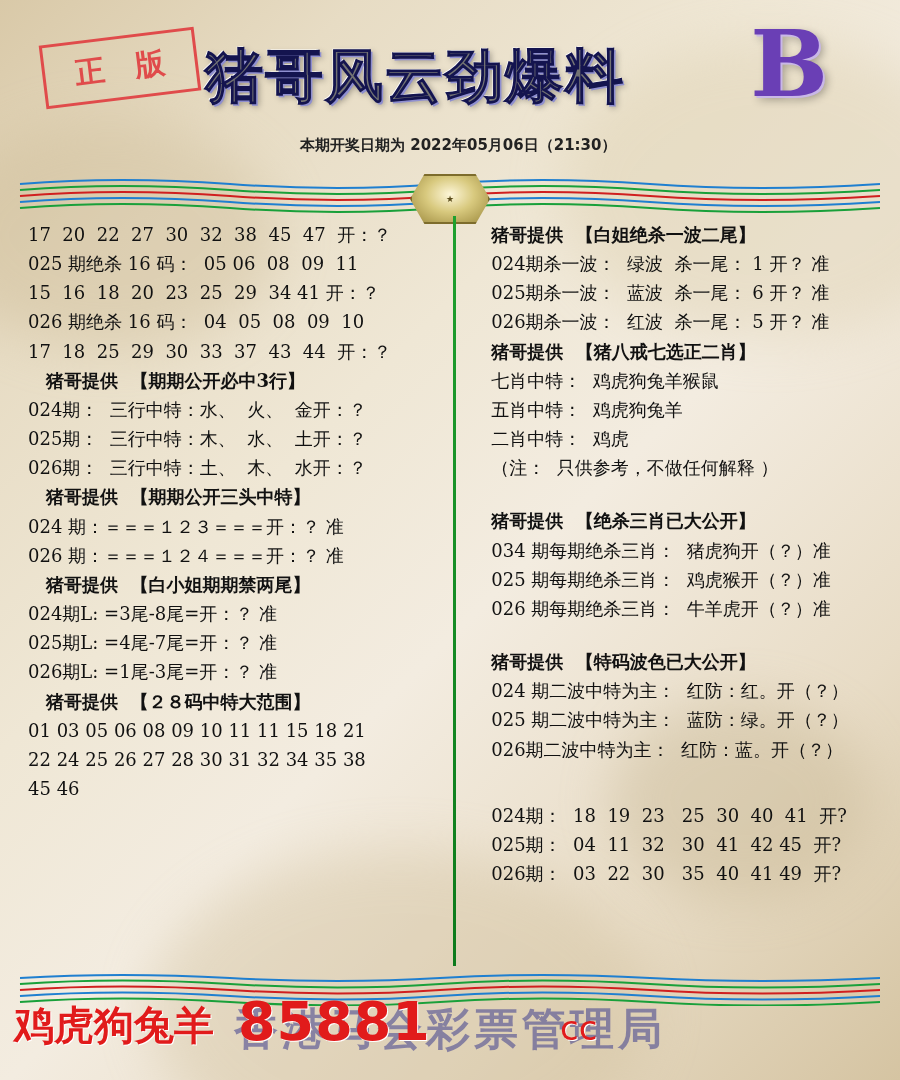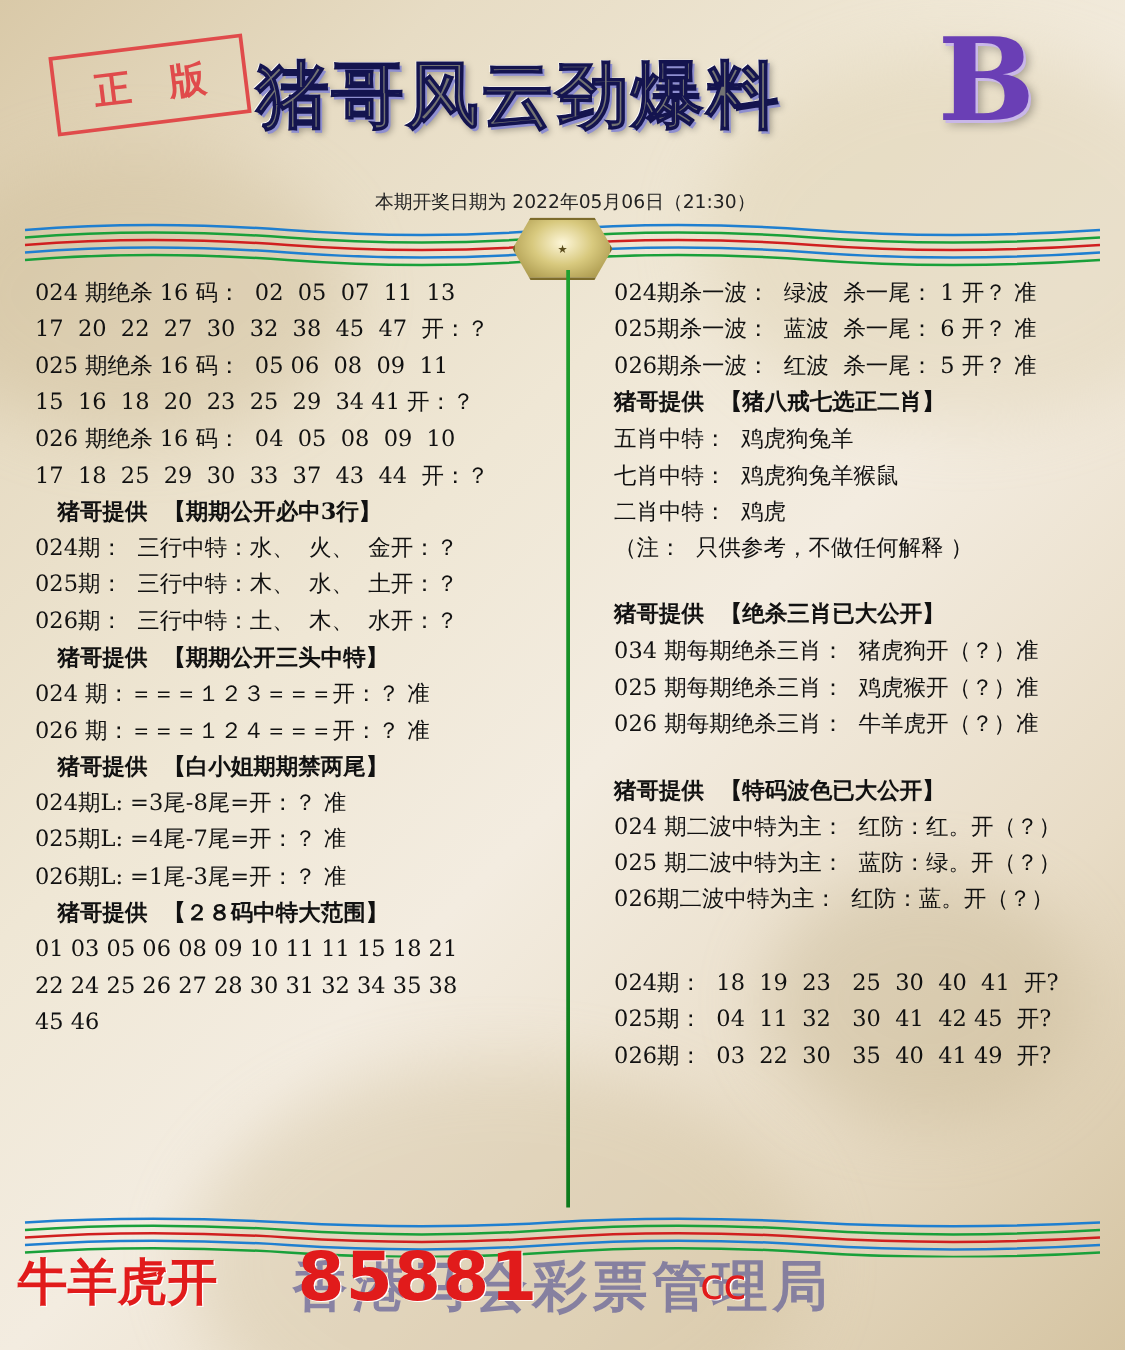--- a/index.html
+++ b/index.html
@@ -39,23 +39,24 @@
     -webkit-text-stroke:1px #14144f;
   }
   .bigB{
     position:absolute;right:72px;top:18px;
     font-size:92px;font-weight:bold;line-height:1;
     font-family:"DejaVu Serif","Liberation Serif",serif;
     color:#6a3fb5;
     text-shadow:2px 2px 0 #c9b7e8,4px 4px 8px rgba(0,0,0,.3);
   }
   .draw-date{
-    position:absolute;left:300px;top:152px;
+    position:absolute;left:300px;top:136px;
     font-size:15px;color:#222;
     font-family:"DejaVu Sans","Liberation Sans",sans-serif;
+    font-weight:bold;
   }
 
   
   .waves{position:relative;height:40px;margin-top:4px;}
   .waves svg{display:block;}
   .medallion{
     position:absolute;left:50%;top:-2px;transform:translateX(-50%);
     width:76px;height:46px;
     background:radial-gradient(ellipse at 50% 40%,#fdf6d8 0%,#d8c97e 45%,#9d8a3e 100%);
     border:2px solid #7d6c2c;
@@ -134,21 +135,20 @@
       <path d="M20 26 Q120 18 230 26 T440 26 T650 26 T880 26" fill="none" stroke="#1f7fd0" stroke-width="2"></path>
       <path d="M20 32 Q120 24 230 32 T440 32 T650 32 T880 32" fill="none" stroke="#19a03a" stroke-width="2"></path>
     </svg>
     <div class="medallion">★</div>
   </div>
 
   <div class="columns">
     <div class="divider"></div>
 
     <div class="col col-left">
-      <div class="line">024 期绝杀 16 码：  02  05  07  11  13</div>
       <div class="line">17  20  22  27  30  32  38  45  47  开：？</div>
       <div class="line">025 期绝杀 16 码：  05 06  08  09  11</div>
       <div class="line">15  16  18  20  23  25  29  34 41 开：？</div>
       <div class="line">026 期绝杀 16 码：  04  05  08  09  10</div>
       <div class="line">17  18  25  29  30  33  37  43  44  开：？</div>
       <div class="line head indent">猪哥提供  【期期公开必中3行】</div>
       <div class="line">024期：  三行中特：水、  火、  金开：？</div>
       <div class="line">025期：  三行中特：木、  水、  土开：？</div>
       <div class="line">026期：  三行中特：土、  木、  水开：？</div>
       <div class="line head indent">猪哥提供  【期期公开三头中特】</div>
@@ -158,26 +158,27 @@
       <div class="line">024期L: =3尾-8尾=开：？ 准</div>
       <div class="line">025期L: =4尾-7尾=开：？ 准</div>
       <div class="line">026期L: =1尾-3尾=开：？ 准</div>
       <div class="line head indent">猪哥提供  【２８码中特大范围】</div>
       <div class="line">01 03 05 06 08 09 10 11 11 15 18 21</div>
       <div class="line">22 24 25 26 27 28 30 31 32 34 35 38</div>
       <div class="line">45 46</div>
     </div>
 
     <div class="col col-right">
+      <div class="line head">猪哥提供  【白姐绝杀一波二尾】</div>
       <div class="line">024期杀一波：  绿波  杀一尾： 1 开？ 准</div>
       <div class="line">025期杀一波：  蓝波  杀一尾： 6 开？ 准</div>
       <div class="line">026期杀一波：  红波  杀一尾： 5 开？ 准</div>
       <div class="line head">猪哥提供  【猪八戒七选正二肖】</div>
+      <div class="line">七肖中特：  鸡虎狗兔羊猴鼠</div>
       <div class="line">五肖中特：  鸡虎狗兔羊</div>
-      <div class="line">七肖中特：  鸡虎狗兔羊猴鼠</div>
       <div class="line">二肖中特：  鸡虎</div>
       <div class="line">（注：  只供参考，不做任何解释 ）</div>
       <div class="gap-lg"></div>
       <div class="line head">猪哥提供  【绝杀三肖已大公开】</div>
       <div class="line">034 期每期绝杀三肖：  猪虎狗开（？）准</div>
       <div class="line">025 期每期绝杀三肖：  鸡虎猴开（？）准</div>
       <div class="line">026 期每期绝杀三肖：  牛羊虎开（？）准</div>
       <div class="gap-lg"></div>
       <div class="line head">猪哥提供  【特码波色已大公开】</div>
       <div class="line">024 期二波中特为主：  红防：红。开（？）</div>
@@ -193,17 +194,17 @@
 
   <div class="footer">
     <svg class="waves2" width="900" height="34" viewBox="0 0 900 34">
       <path d="M20 6 Q120 0 230 6 T440 6 T650 6 T880 6" fill="none" stroke="#1f7fd0" stroke-width="2"></path>
       <path d="M20 12 Q120 5 230 12 T440 12 T650 12 T880 12" fill="none" stroke="#19a03a" stroke-width="2"></path>
       <path d="M20 18 Q120 11 230 18 T440 18 T650 18 T880 18" fill="none" stroke="#d01f1f" stroke-width="2"></path>
       <path d="M20 24 Q120 17 230 24 T440 24 T650 24 T880 24" fill="none" stroke="#1f7fd0" stroke-width="2"></path>
       <path d="M20 30 Q120 23 230 30 T440 30 T650 30 T880 30" fill="none" stroke="#19a03a" stroke-width="2"></path>
     </svg>
     <div class="foot-text">香港马会彩票管理局</div>
-    <div class="brand-left">牛羊虎开</div>
+    <div class="brand-left">鸡虎狗兔羊</div>
     <div class="brand-num">85881</div>
     <div class="brand-cc">cc</div>
   </div>
 </div>
 
 </body></html>

